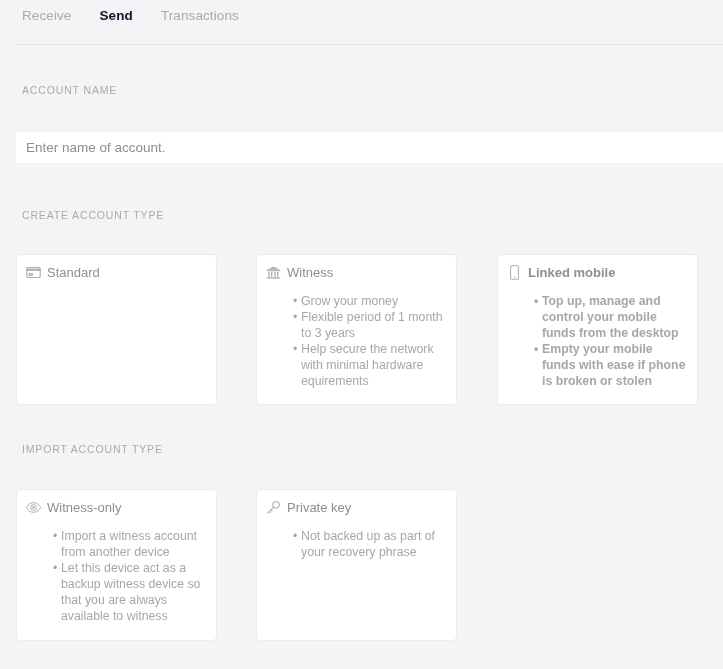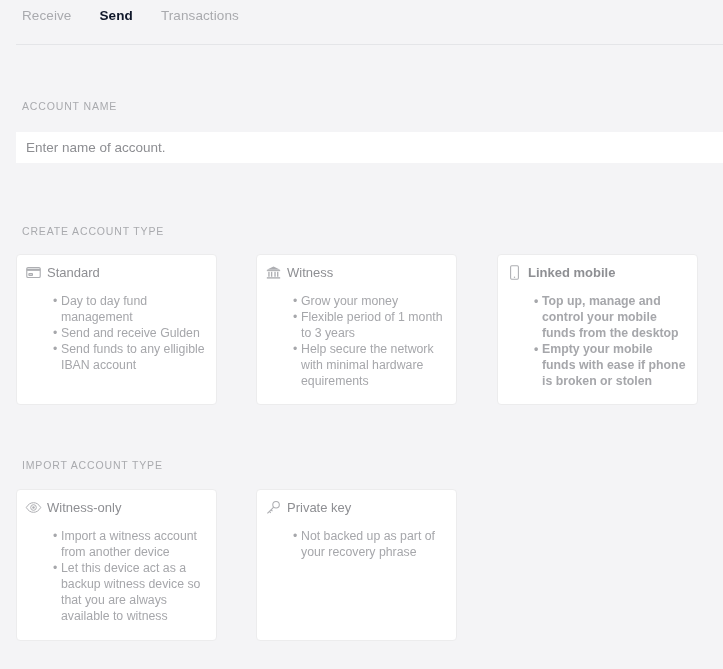--- a/index.html
+++ b/index.html
@@ -61,21 +61,20 @@
 
   
   .section-label {
     position: absolute;
     left: 22px;
     font-size: 10.5px;
     letter-spacing: 0.85px;
     color: #a9aaae;
     text-transform: uppercase;
     white-space: nowrap;
-    margin-top: 16px;
   }
   #label-account-name { top: 84px; }
   #label-create-type  { top: 209px; text-align: right; }
   #label-import-type  { top: 443px; }
 
   
   .name-input {
     position: absolute;
     left: 16px;
     top: 132px;
@@ -187,25 +186,20 @@
 
     <div class="card col0">
       <div class="card-header">
         <svg class="card-icon" viewBox="0 0 24 24" fill="none" stroke="currentColor" stroke-width="1.6">
           <rect x="2.5" y="5" width="19" height="14" rx="1.8"></rect>
           <rect x="2.5" y="6.5" width="19" height="3.2" fill="currentColor" stroke="none"></rect>
           <rect x="5.5" y="13.5" width="5" height="2.6" rx="0.5"></rect>
         </svg>
         <span class="card-title">Standard</span>
       </div>
-      <ul class="card-bullets">
-        <li>Day to day fund management</li>
-        <li>Send and receive Gulden</li>
-        <li>Send funds to any elligible IBAN account</li>
-      </ul>
     </div>
 
     <div class="card col1">
       <div class="card-header">
         <svg class="card-icon" viewBox="0 0 24 24" fill="none" stroke="currentColor" stroke-width="1.5">
           <path d="M2.5 8.2 L12 3.4 L21.5 8.2 Z" fill="currentColor" stroke="none"></path>
           <rect x="2.6" y="8.6" width="18.8" height="1.5" fill="currentColor" stroke="none"></rect>
           <rect x="4.6" y="11" width="1.9" height="7" fill="currentColor" stroke="none"></rect>
           <rect x="8.4" y="11" width="1.9" height="7" fill="currentColor" stroke="none"></rect>
           <rect x="13.2" y="11" width="1.9" height="7" fill="currentColor" stroke="none"></rect>

